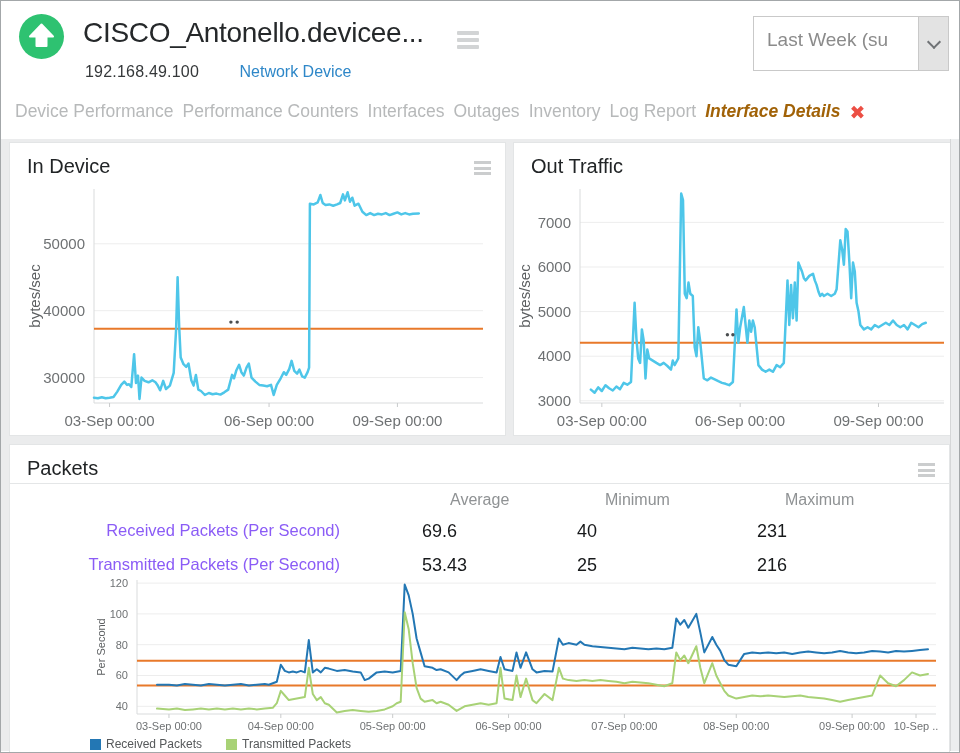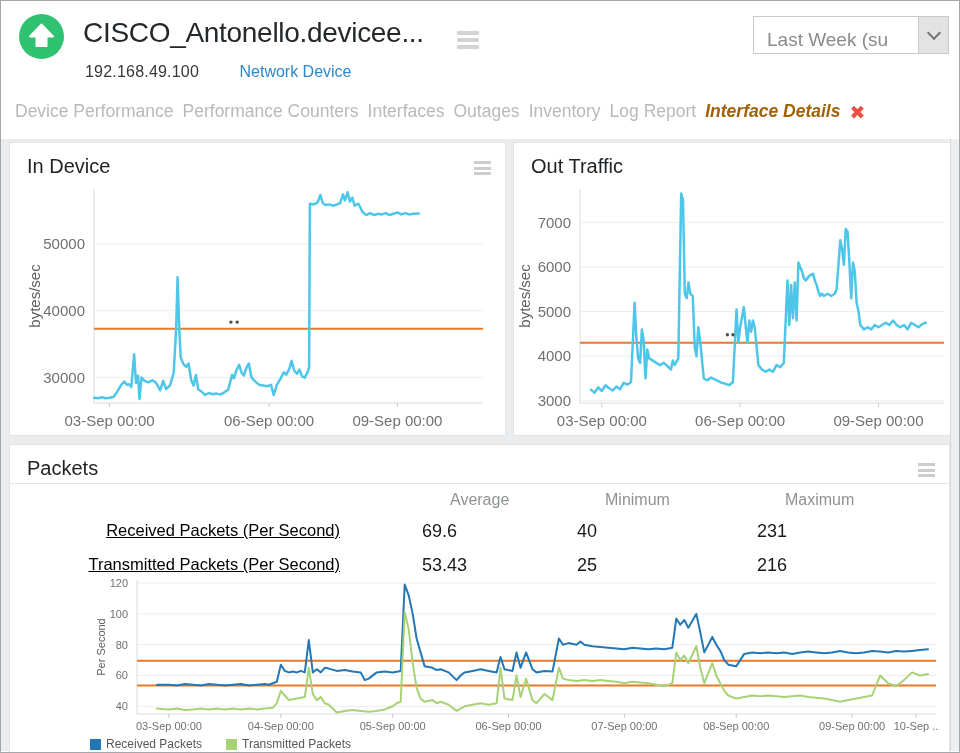--- a/index.html
+++ b/index.html
@@ -8,21 +8,21 @@
         font-family:"Liberation Sans","DejaVu Sans",sans-serif;-webkit-font-smoothing:antialiased;}
   
   .header{position:absolute;top:0;left:0;right:0;height:96px;background:#fff;}
   .status-icon{position:absolute;left:18px;top:13px;width:45px;height:45px;border-radius:50%;}
   .page-title{position:absolute;left:82px;top:16px;margin:0;font-size:28px;font-weight:400;color:#25282a;letter-spacing:-0.3px;}
   .title-menu{position:absolute;left:456px;top:30px;cursor:pointer;}
   .title-menu i{display:block;width:22px;height:4px;background:#d2d4d5;margin:0 0 3px 0;border-radius:1px;}
   .subrow{position:absolute;left:84px;top:62px;font-size:16px;}
   .ip{color:#35383a;letter-spacing:0.2px;}
   .devlink{margin-left:36px;text-decoration:none;cursor:pointer;}
-  .dropdown{position:absolute;left:752px;top:15px;width:196px;height:38px;box-sizing:border-box;
+  .dropdown{position:absolute;left:752px;top:15px;width:196px;height:55px;box-sizing:border-box;
             border:1px solid #c9c9c9;background:#fff;cursor:pointer;}
   .dd-value{position:absolute;left:13px;top:0;line-height:45px;font-size:19px;color:#8b8b8b;white-space:nowrap;
             width:152px;overflow:hidden;}
   .dd-btn{position:absolute;right:0;top:0;width:29px;height:100%;background:#e3e3e3;border-left:1px solid #c9c9c9;
           display:flex;align-items:center;justify-content:center;}
   .chev{display:block;width:8px;height:8px;border-right:2px solid #6f7275;border-bottom:2px solid #6f7275;
         transform:rotate(45deg);margin-top:-4px;}
   
   .tabs{position:absolute;top:100px;left:14px;right:1px;display:flex;align-items:flex-end;gap:9px;
         font-size:17.5px;color:#b7b9ba;white-space:nowrap;}
@@ -39,21 +39,21 @@
   .panel-menu{position:absolute;right:14px;top:18px;cursor:pointer;}
   .panel-menu i{display:block;width:17px;height:3px;background:#cbcdce;margin:0 0 2.5px 0;}
   .chart-svg{position:absolute;left:0;top:42px;}
   #packets-chart{top:127px;}
   .packets-head{position:absolute;left:0;right:0;top:0;height:38px;border-bottom:1px solid #e4e6e7;}
   
   .ptable{position:absolute;left:0;right:0;top:38px;font-size:16px;}
   .prow{position:relative;height:34px;}
   .prow.phead{height:30px;margin-left:28px;}
   .pcell{position:absolute;top:8px;}
-  .pcell.lbl{left:0;width:330px;text-align:right;color:#000000;font-size:16.5px;text-decoration:underline;}
+  .pcell.lbl{left:0;width:330px;text-align:right;color:#8b5cf6;font-size:16.5px;}
   .pcell.avg{left:412px;}
   .pcell.min{left:567px;}
   .pcell.max{left:747px;}
   .phead .pcell{color:#8f9294;font-size:16px;}
   .prow .val{color:#17191b;font-size:18px;}
   
   .legend{position:absolute;left:80px;top:292px;display:flex;align-items:center;gap:24px;
           font-size:12px;color:#55585a;}
   .legend-item{display:flex;align-items:center;gap:5px;}
   .sq{display:inline-block;width:11px;height:11px;}

